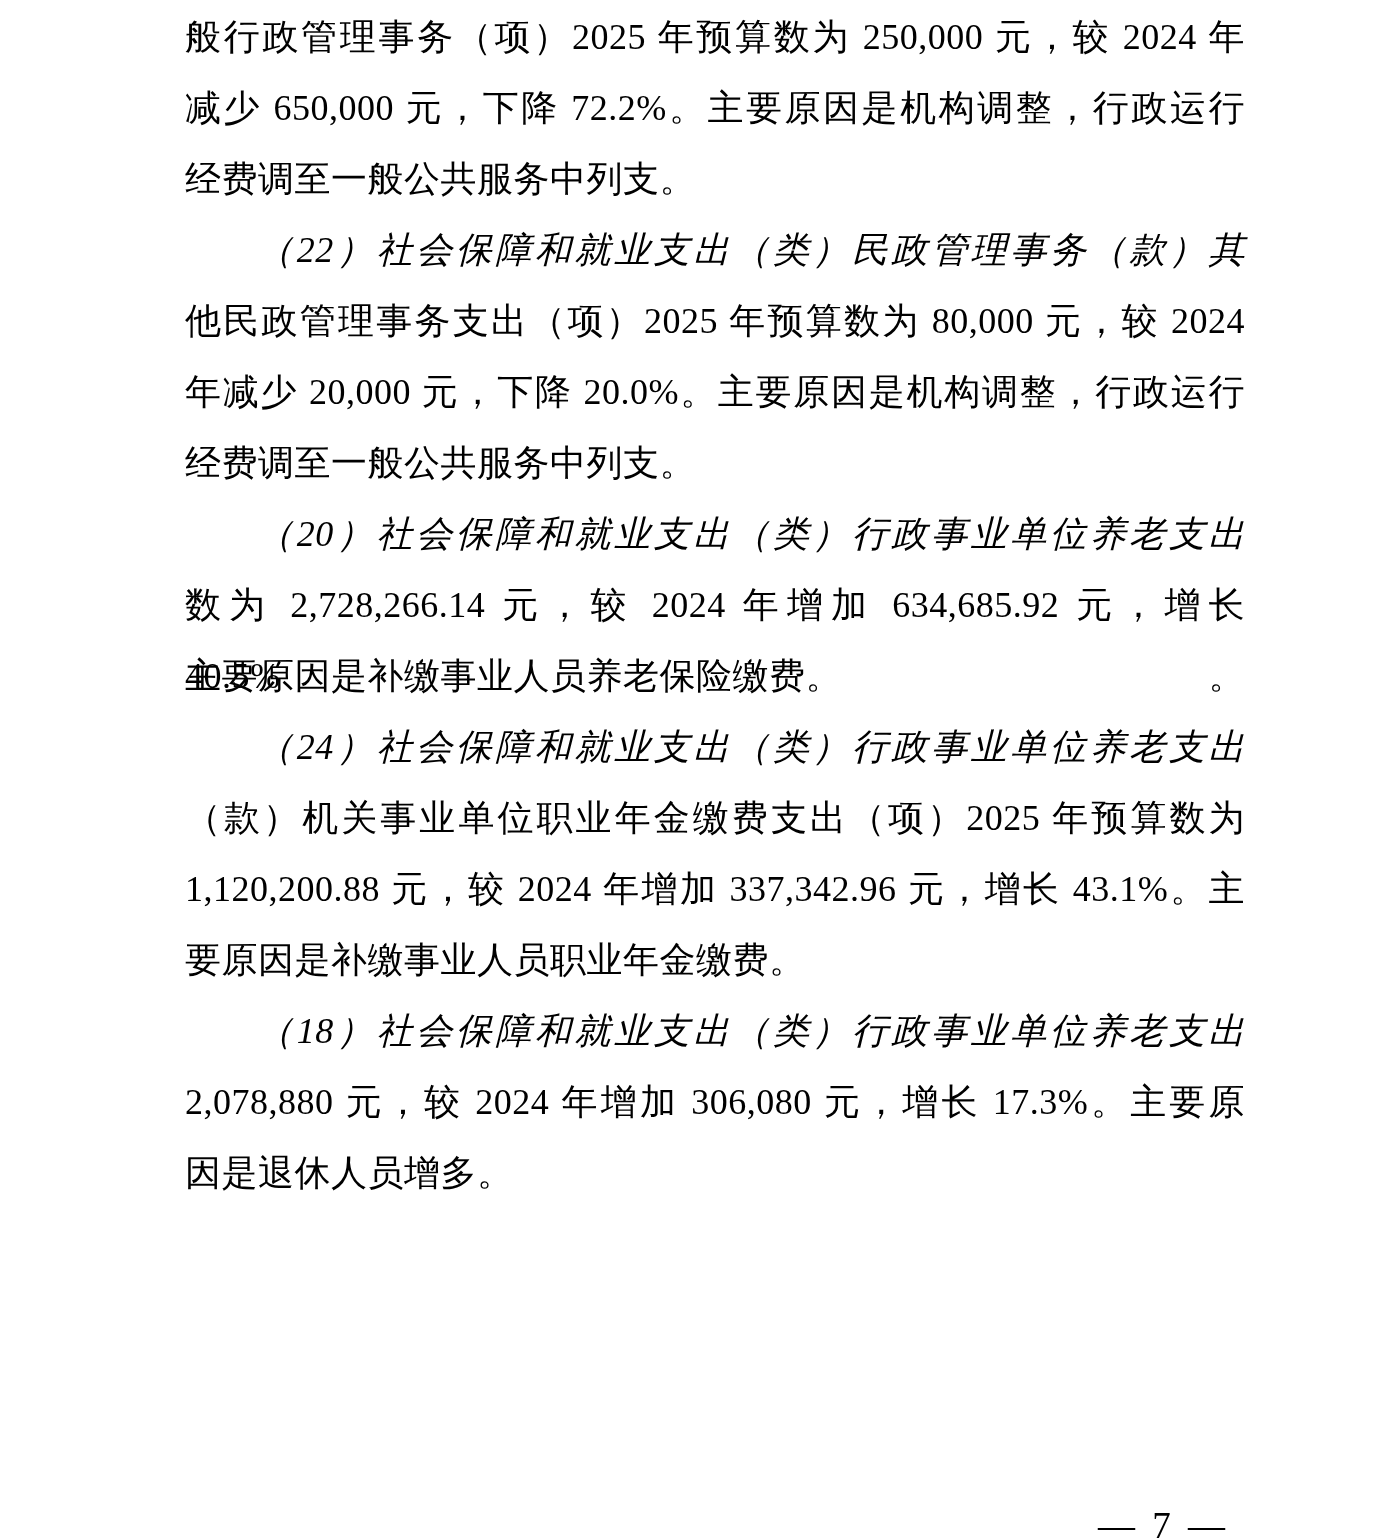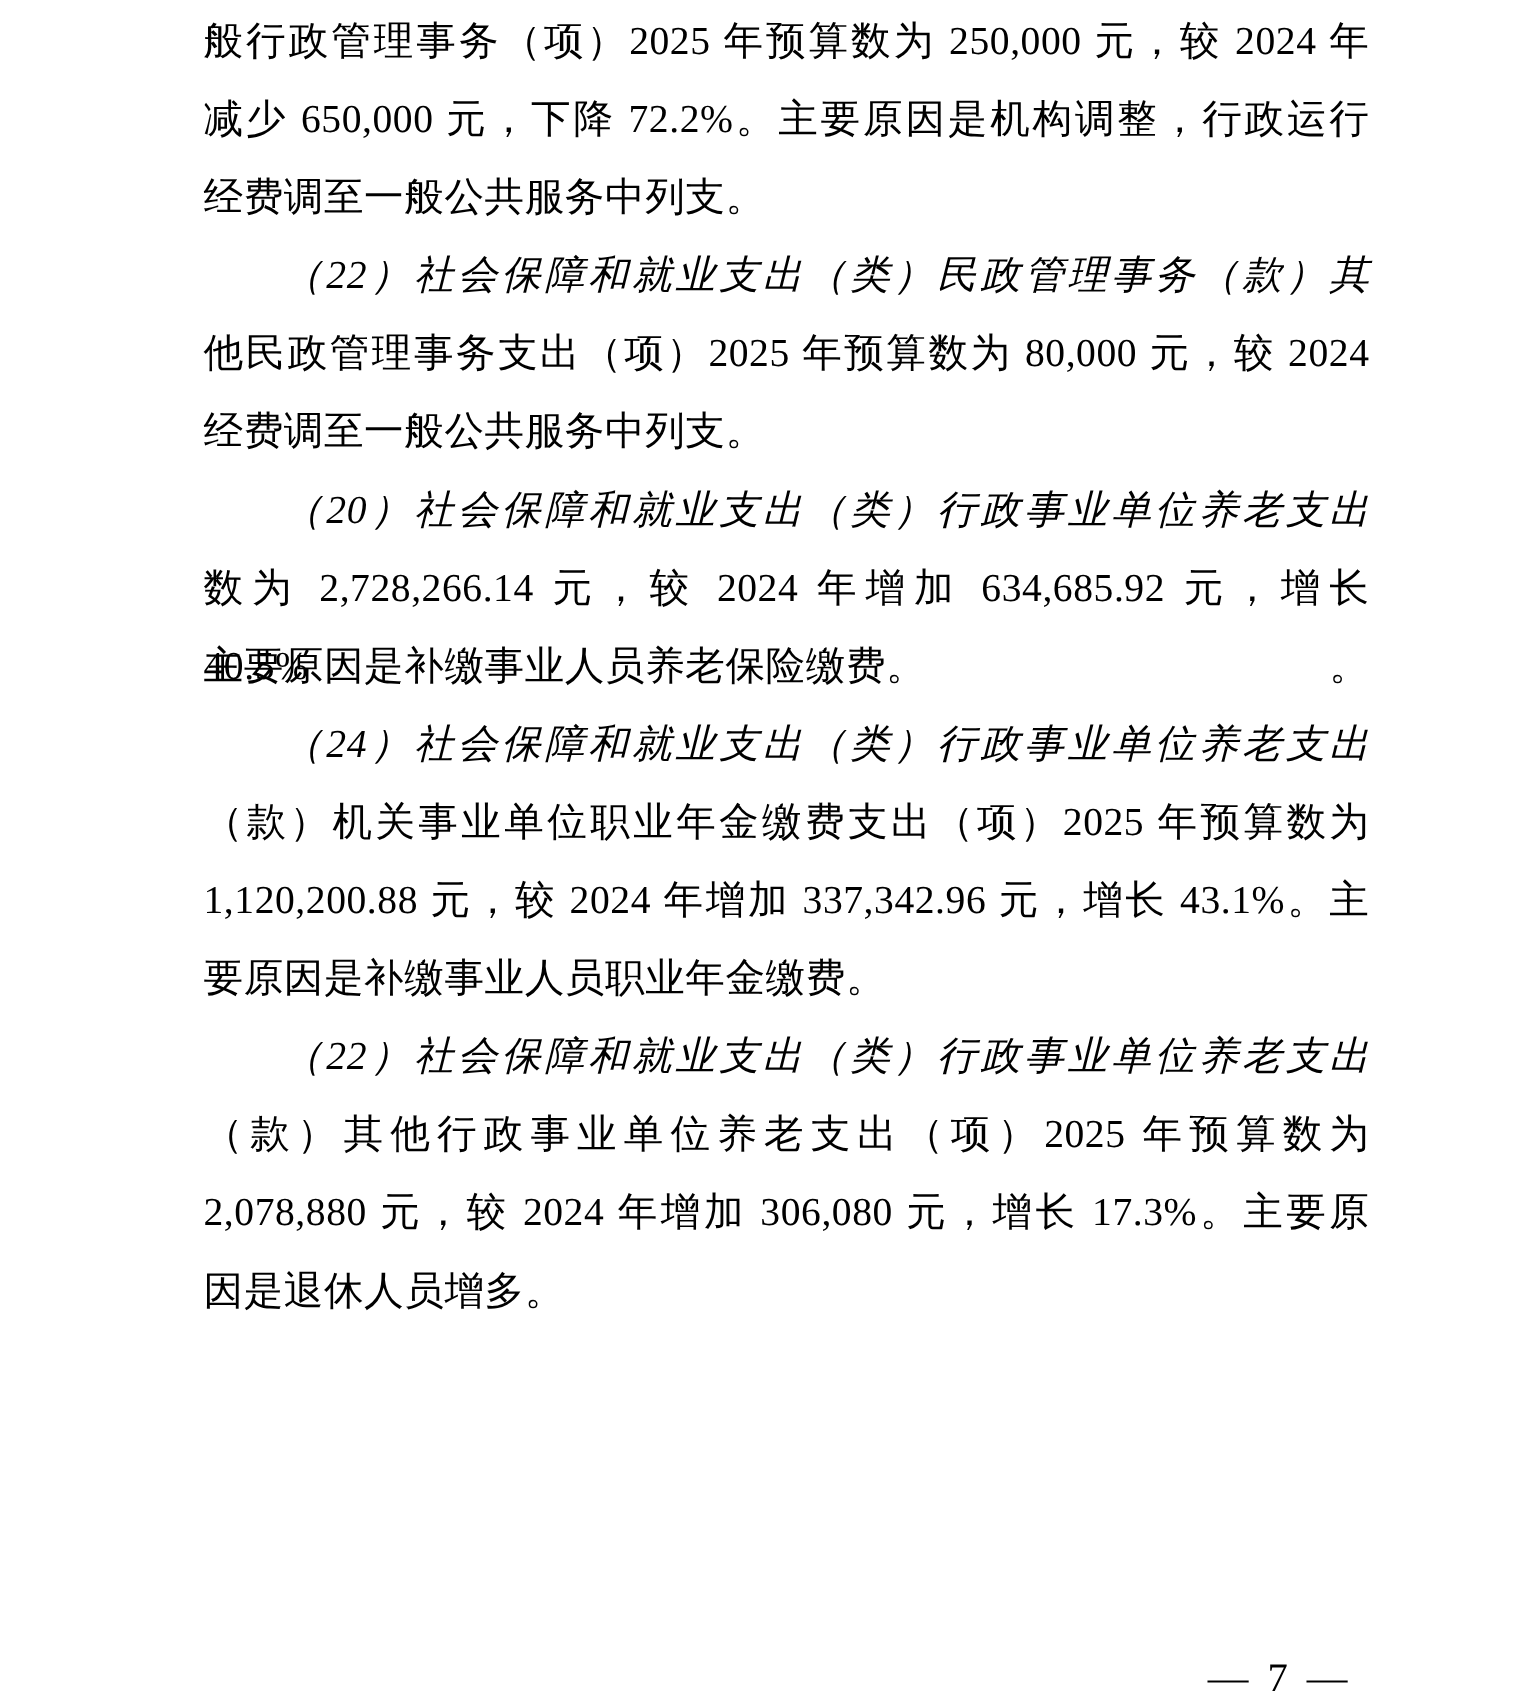--- a/index.html
+++ b/index.html
@@ -53,39 +53,39 @@
 
   <div class="para">
     <div class="ln j">般行政管理事务（项）2025 年预算数为 250,000 元，较 2024 年</div>
     <div class="ln j">减少 650,000 元，下降 72.2%。主要原因是机构调整，行政运行</div>
     <div class="ln">经费调至一般公共服务中列支。</div>
   </div>
 
   <div class="para">
     <div class="ln j ind">（22）社会保障和就业支出（类）民政管理事务（款）其</div>
     <div class="ln j">他民政管理事务支出（项）2025 年预算数为 80,000 元，较 2024</div>
+    <div class="ln j">年减少 20,000 元，下降 20.0%。主要原因是机构调整，行政运行</div>
     <div class="ln">经费调至一般公共服务中列支。</div>
   </div>
 
   <div class="para">
     <div class="ln j ind">（20）社会保障和就业支出（类）行政事业单位养老支出</div>
     <div class="ln j">数为 2,728,266.14 元，较 2024 年增加 634,685.92 元，增长 40.5%。</div>
     <div class="ln">主要原因是补缴事业人员养老保险缴费。</div>
   </div>
 
   <div class="para">
     <div class="ln j ind">（24）社会保障和就业支出（类）行政事业单位养老支出</div>
     <div class="ln j">（款）机关事业单位职业年金缴费支出（项）2025 年预算数为</div>
     <div class="ln j">1,120,200.88 元，较 2024 年增加 337,342.96 元，增长 43.1%。主</div>
     <div class="ln">要原因是补缴事业人员职业年金缴费。</div>
   </div>
 
   <div class="para">
-    <div class="ln j ind">（22）社会保障和就业支出（类）行政事业单位养老支出</div>
-    <div class="ln j">（款）其他行政事业单位养老支出（项）2025 年预算数为</div>
+    <div class="ln j ind">（18）社会保障和就业支出（类）行政事业单位养老支出</div>
     <div class="ln j">2,078,880 元，较 2024 年增加 306,080 元，增长 17.3%。主要原</div>
     <div class="ln">因是退休人员增多。</div>
   </div>
 
 
 </div>
 
 <div class="pagenum">— 7 —</div>
 
 </body></html>

